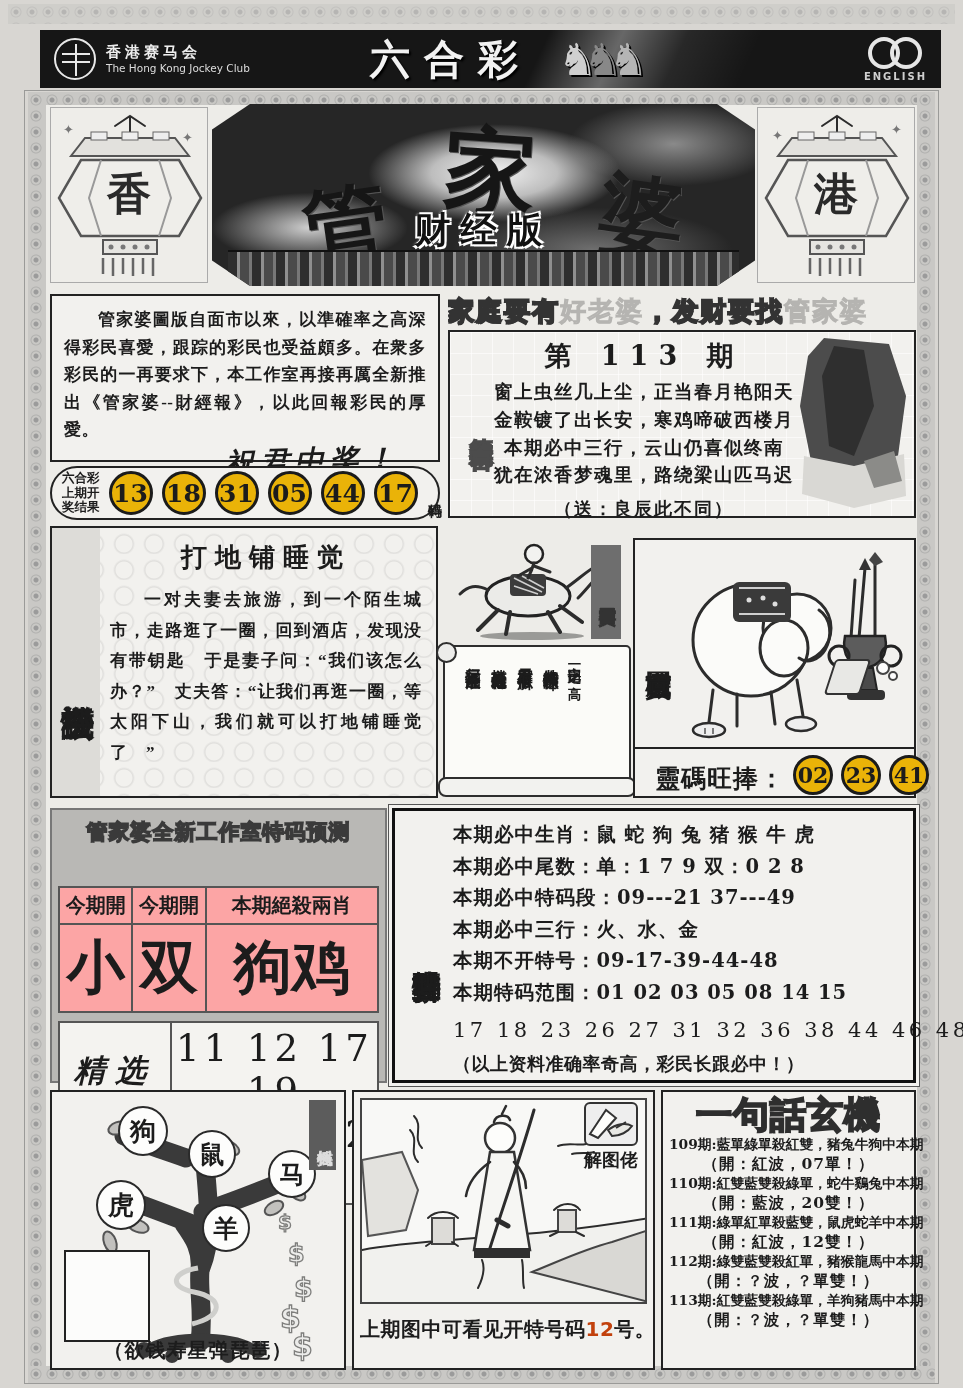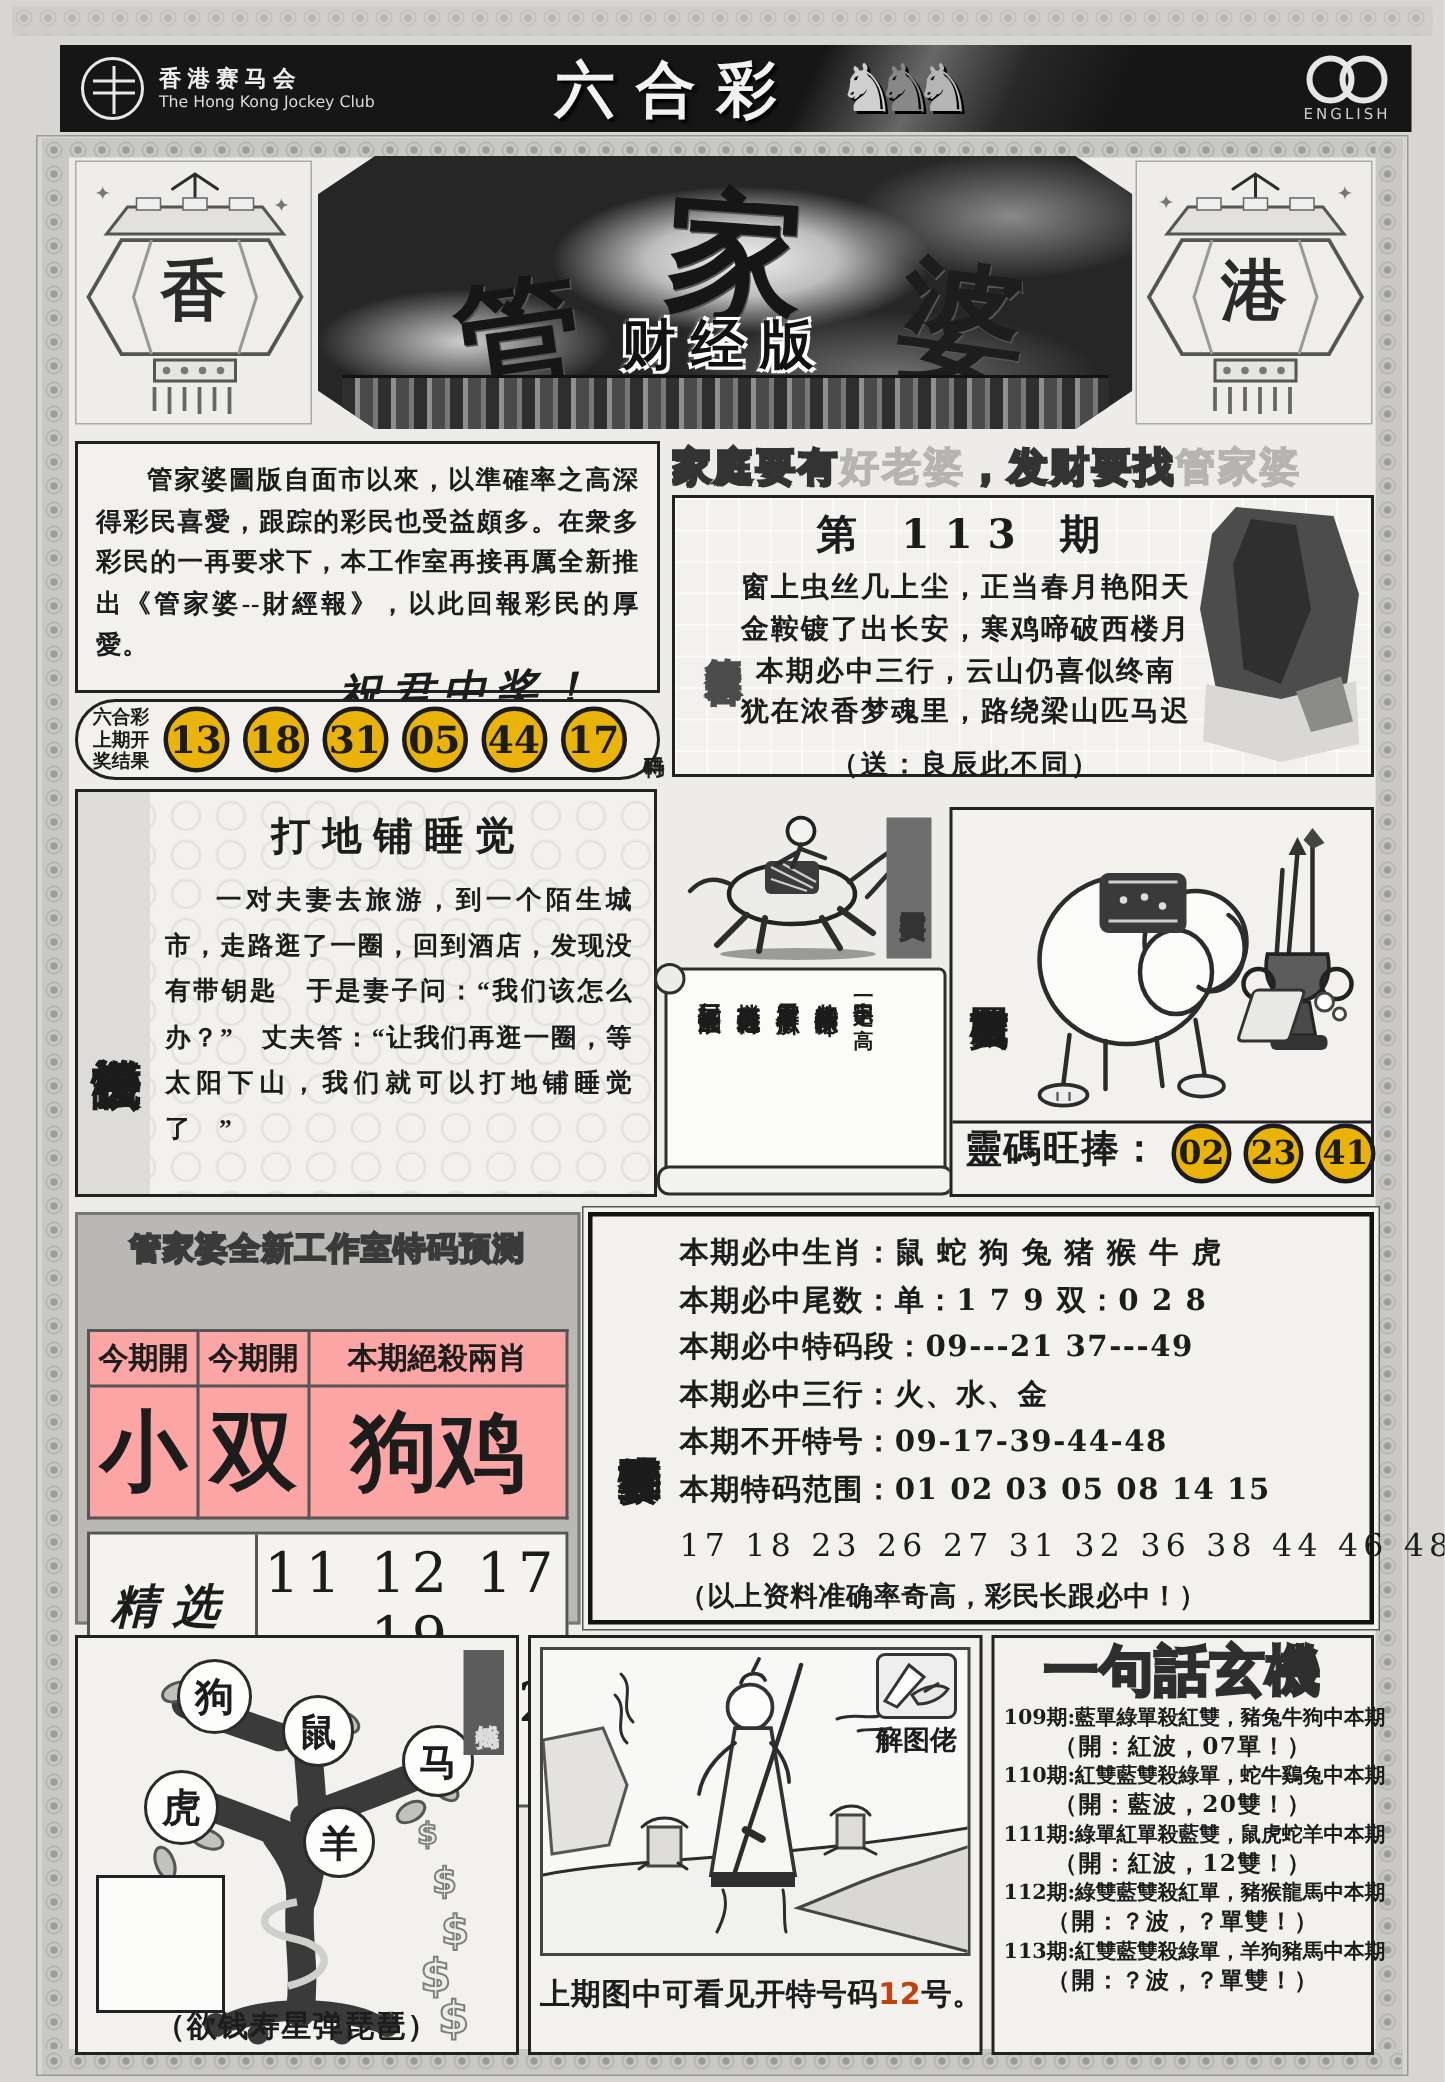--- a/index.html
+++ b/index.html
@@ -25,21 +25,21 @@
   .club-txt { margin-left:10px; line-height:1.25; }
   .club-cn { font-size:15px; font-weight:bold; letter-spacing:4px; }
   .club-en { font-size:10.5px; color:#ddd; }
   .hdr-title { font-size:40px; font-weight:bold; letter-spacing:14px; margin-left:120px; color:#f2f2f2;
     text-shadow:2px 2px 2px #000; }
   .horses { margin-left:26px; font-size:44px; color:#cfcfcf; letter-spacing:-14px; text-shadow:2px 2px 0 #000; }
   .hdr-right { margin-left:auto; text-align:center; }
   .rings { width:54px; height:34px; position:relative; margin:0 auto; }
   .rings i { position:absolute; top:0; width:32px; height:32px; border:4px solid #e6e6e6; border-radius:50%; }
   .rings i:first-child { left:0; } .rings i:last-child { right:0; }
-  .english { font-size:10px; letter-spacing:2px; color:#cfcfcf; font-weight:normal; cursor:pointer;text-align:center; }
+  .english { font-size:10px; letter-spacing:2px; color:#cfcfcf; font-weight:bold; cursor:pointer;text-align:center; }
 
   
   .lantern { position:absolute; width:158px; height:176px; background:#eeede9; border:1px solid #aaa; }
   .lantern svg { position:absolute; inset:0; }
   .lantern .lchar { position:absolute; left:50%; top:86px; transform:translate(-50%,-50%); font-size:44px; font-weight:bold; color:#2a2a2a; font-family:"DejaVu Serif",serif; }
   .lantern .star { position:absolute; font-size:13px; color:#777; }
   .sky { position:absolute; left:212px; top:104px; width:543px; height:182px; background:#262626;
     background-image:
       radial-gradient(ellipse 180px 70px at 52% 38%, #f2f2f2 0%, rgba(240,240,240,.75) 35%, transparent 70%),
       radial-gradient(ellipse 140px 50px at 18% 68%, #cfcfcf 0%, transparent 70%),
@@ -108,21 +108,21 @@
   #scroll::before { content:""; position:absolute; left:-9px; top:-5px; width:17px; height:17px; border:2px solid #2e2e2e; border-radius:50%; background:#ececea; }
   #scroll::after { content:""; position:absolute; left:-7px; right:-7px; bottom:-14px; height:16px; border:2px solid #2e2e2e; border-radius:8px; background:#f2f2ef; }
   #scroll .cols { writing-mode:vertical-rl; text-orientation:upright; height:100%; padding:9px 12px;
     font-family:"DejaVu Serif",serif; font-weight:bold; font-size:15.5px; letter-spacing:1px; }
   #scroll .cols p { margin:0 5px; } #scroll .cols p.first { font-size:13.5px; }
 
   #hidden-box { left:633px; top:538px; width:283px; height:260px; display:flex; flex-wrap:wrap; }
   #hidden-box .side { flex:none; width:44px; padding-top:14px; text-align:center; font-family:"DejaVu Serif",serif;
     font-size:26px; font-weight:bold; line-height:1.55; }
   #hidden-box .art { flex:1; position:relative; height:206px; }
-  #hidden-box .lucky { flex:none; width:100%; height:48px; border-top:2.5px solid #222; display:flex; align-items:flex-start; padding:0 8px; gap:8px; }
+  #hidden-box .lucky { flex:none; width:100%; height:48px; border-top:2.5px solid #222; display:flex; align-items:flex-end; padding:0 20px; gap:8px; }
   #hidden-box .lucky .lbl { font-size:25px; font-weight:bold; font-family:"DejaVu Serif",serif; letter-spacing:1px; white-space:nowrap; }
   #hidden-box .lucky .ball { width:40px; height:40px; font-size:22px; }
 
   
   #pred { left:50px; top:808px; width:337px; height:275px; background:#b9b8b5; border:2px solid #777; padding:6px; }
   #pred .ttl { text-align:center; font-size:21px; font-weight:bold; letter-spacing:1px; color:#d6d5d2;
     -webkit-text-stroke:1.5px #3a3a3a; margin:2px 0 6px; white-space:nowrap; }
   #pred table { width:100%; border-collapse:collapse; background:#fca5a5;margin-top:40px; }
   #pred th,#pred td { border:2px solid #555; text-align:center; }
   #pred th { font-size:20px; font-weight:bold; padding:4px 0; font-family:"DejaVu Serif",serif; }

